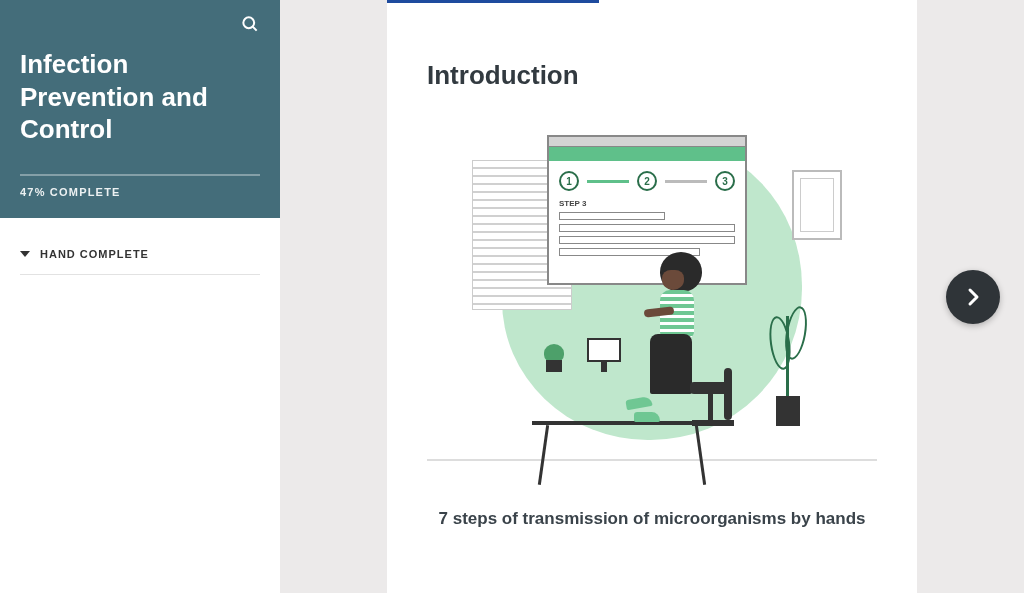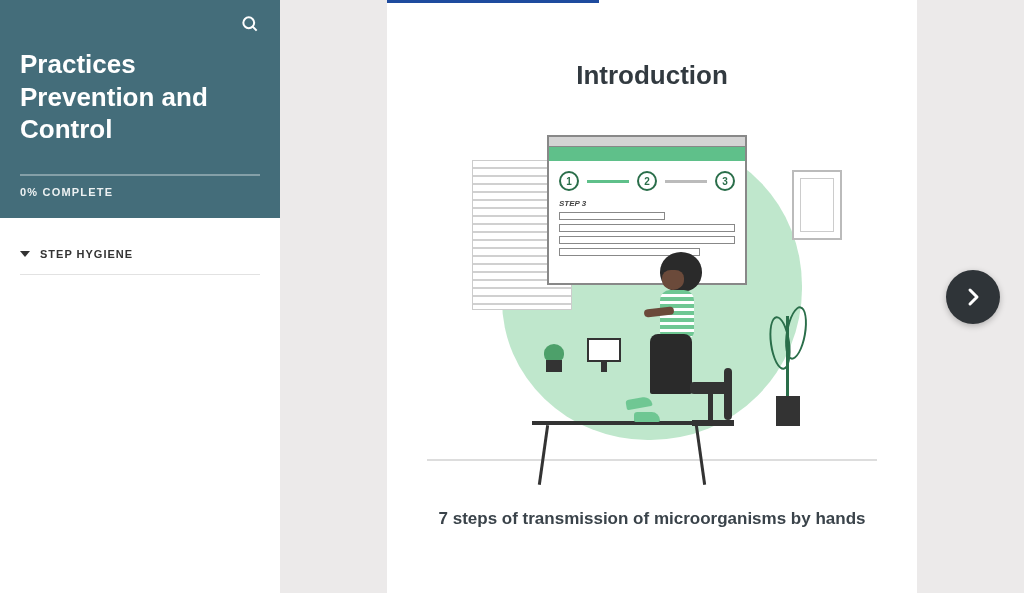--- a/index.html
+++ b/index.html
@@ -18,36 +18,36 @@
   .caret { width:0; height:0; border-left:5px solid transparent; border-right:5px solid transparent; border-top:6px solid #333; margin-right:10px; }
   .lesson-row { display:flex; align-items:center; padding: 22px 18px 22px 16px; border-left:4px solid #1e4b9e; background:#fff; margin-top:20px; cursor:pointer; }
   .lesson-icon { display:flex; flex-direction:column; gap:2px; margin-right:12px; }
   .lesson-icon span { display:block; height:2px; background:#333; }
   .lesson-icon span:nth-child(1){width:16px;} .lesson-icon span:nth-child(2){width:16px;} .lesson-icon span:nth-child(3){width:10px;}
   .lesson-label { font-size:14px; font-weight:600; color:#2a2a2a; flex:1; }
   .spinner { width:18px; height:18px; border:2px solid rgba(30,75,158,0.15); border-right-color:#1e4b9e; border-radius:50%; }
   .content-area { flex:1; position:relative; background:#eceaea; display:flex; justify-content:center; }
   .page { width: 530px; background:#fff; margin-top:0; padding: 60px 40px 40px; position:relative; }
   .page-top-bar { position:absolute; top:0; left:0; right:0; height:3px; background:#1e4b9e; width:40%; }
-  .page-title { font-size:26px; font-weight:700; color:#323a40; text-align:center; margin-bottom:30px; }
+  .page-title { font-size:26px; font-weight:700; color:#323a40; margin-bottom:30px; }
   .illustration { width:100%; height:340px; display:flex; align-items:center; justify-content:center; position:relative; border-bottom:2px solid #ddd; }
   .illu-inner { position:relative; width:320px; height:320px; }
   .blob { position:absolute; width:300px; height:300px; background:#bfe7cc; border-radius:50% 48% 52% 50% / 55% 50% 52% 48%; left:10px; top:10px; }
   .blinds { position:absolute; left:-20px; top:30px; width:100px; height:150px; background: repeating-linear-gradient(#fff,#fff 6px,#d0d0d0 6px,#d0d0d0 8px); border:1px solid #ccc; }
   .frame { position:absolute; right:-30px; top:40px; width:50px; height:70px; border:2px solid #bbb; }
   .frame-inner { position:absolute; inset:6px; border:1px solid #ccc; }
   .board { position:absolute; left:55px; top:5px; width:200px; height:150px; background:#fff; border:2px solid #888; }
   .board-top { height:10px; background:#d4d4d4; border-bottom:1px solid #888; }
   .board-strip { height:14px; background:#5fc08a; }
   .board-body { padding:10px; }
   .step-circles { display:flex; align-items:center; gap:8px; margin-bottom:8px; }
   .circ { width:20px; height:20px; border:2px solid #2a6e4a; border-radius:50%; display:flex; align-items:center; justify-content:center; font-size:10px; font-weight:700; color:#2a6e4a; background:#fff; }
   .connector { flex:1; height:3px; background:#5fc08a; }
   .connector.gray { background:#bbb; }
-  .step-label { font-size:8px; font-weight:700; color:#444; margin-bottom:4px;font-style:italic; }
+  .step-label { font-size:8px; font-weight:700; color:#444; margin-bottom:4px; }
   .bline { height:8px; border:1px solid #888; margin-bottom:4px; }
   .bline.short{width:60%;} .bline.med{width:80%;}
   .desk { position:absolute; bottom:25px; left:40px; width:180px; height:4px; background:#333; }
   .desk-leg { position:absolute; width:3px; height:60px; background:#333; top:4px; }
   .desk-leg.l1{left:10px; transform:rotate(8deg);} .desk-leg.l2{right:10px; transform:rotate(-8deg);}
   .monitor { position:absolute; bottom:88px; left:95px; width:34px; height:24px; border:2px solid #333; background:#fff; }
   .monitor-stand { position:absolute; bottom:78px; left:109px; width:6px; height:10px; background:#333; }
   .person { position:absolute; bottom:28px; left:140px; width:100px; height:170px; }
   .hair { position:absolute; top:0; left:28px; width:42px; height:40px; background:#2a2a2a; border-radius:50% 50% 48% 48%; }
   .face { position:absolute; top:18px; left:30px; width:22px; height:20px; background:#6b4a3a; border-radius:40% 40% 50% 50%; }
@@ -79,30 +79,30 @@
   <aside class="sidebar">
     <div class="sidebar-header">
       <div class="search-row">
         <span class="search-icon">
           <svg width="20" height="20" viewBox="0 0 24 24" fill="none" stroke="currentColor" stroke-width="2.4">
               <circle cx="10.5" cy="10.5" r="6.5"></circle>
               <line x1="20" y1="20" x2="15.2" y2="15.2"></line>
             </svg>
         </span>
       </div>
-      <h1 class="course-title">Practices Prevention and Control</h1>
+      <h1 class="course-title">Infection Prevention and Control</h1>
       <div class="progress-block">
         <div class="progress-bar"></div>
-        <div class="progress-label">0% COMPLETE</div>
+        <div class="progress-label">47% COMPLETE</div>
       </div>
     </div>
     <div class="section-group">
       <div class="section-header">
         <span class="caret"></span>
-        <span>STEP HYGIENE</span>
+        <span>HAND COMPLETE</span>
       </div>
     </div>
   </aside>
 
   <main class="content-area">
     <div class="page">
       <div class="page-top-bar"></div>
       <h2 class="page-title">Introduction</h2>
 
       <div class="illustration">

